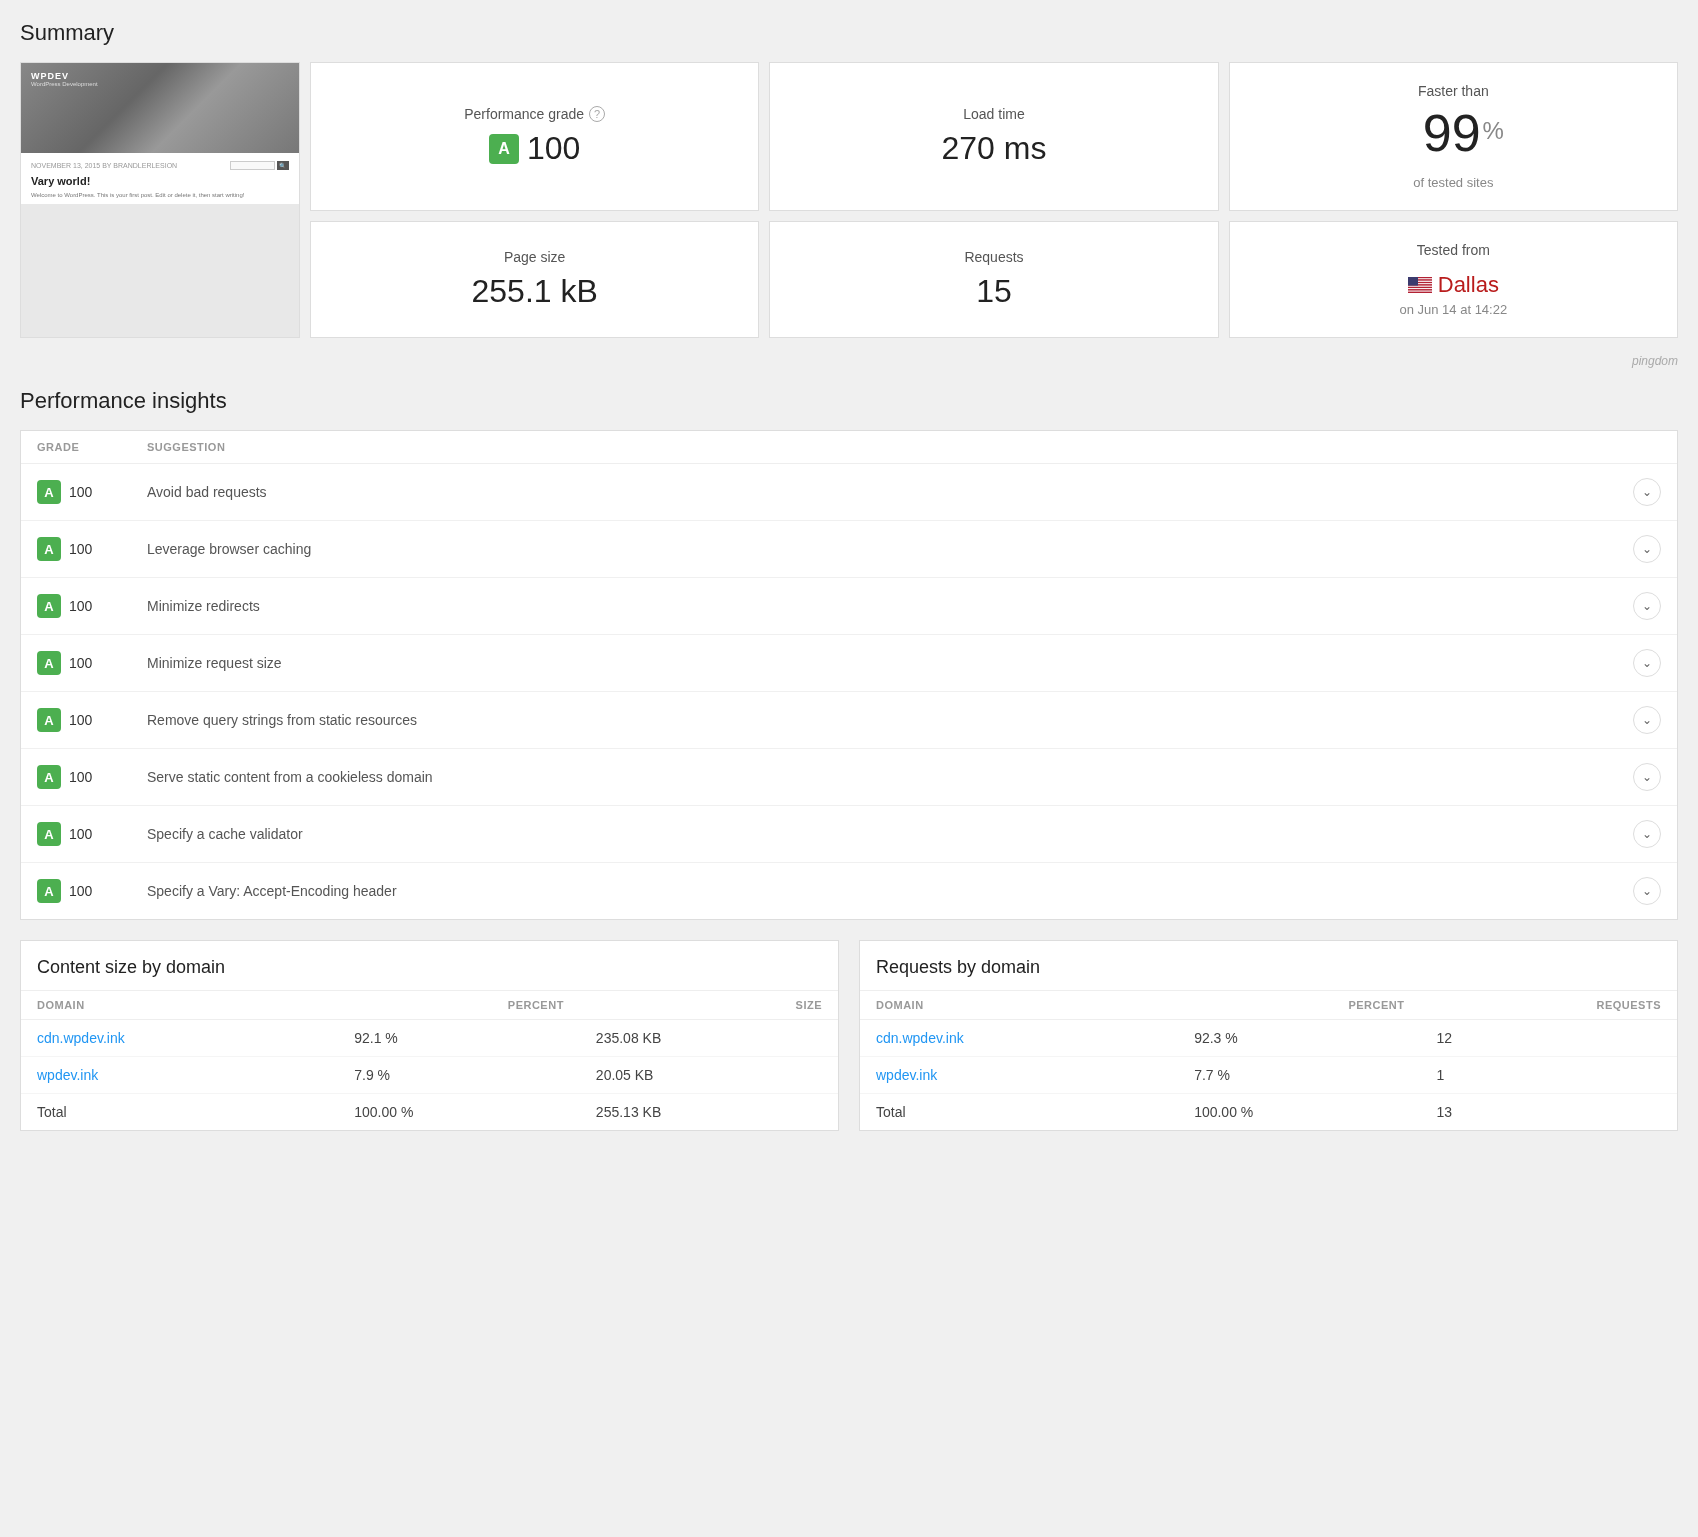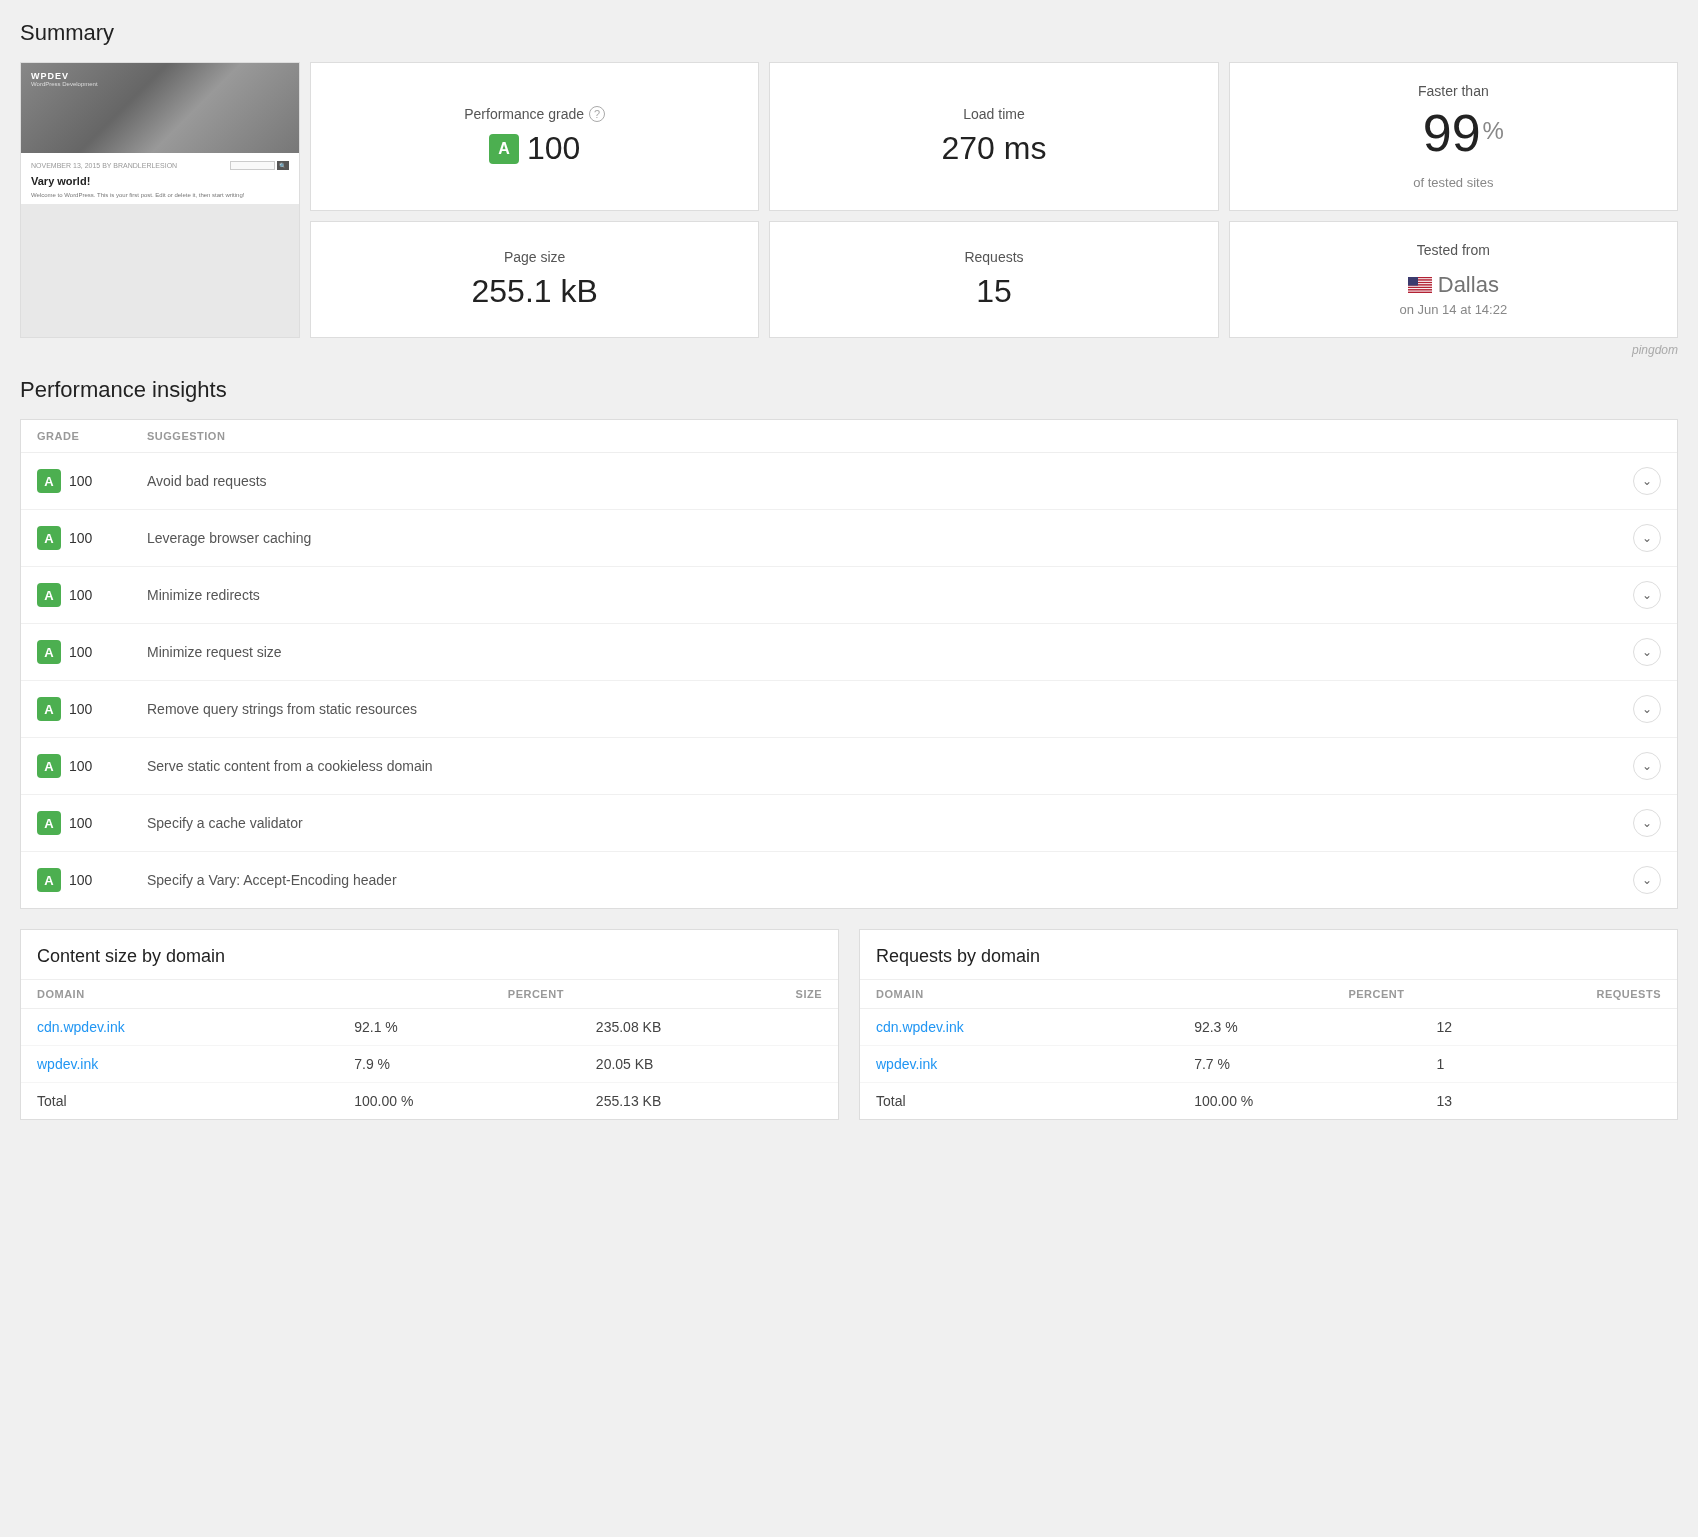--- a/index.html
+++ b/index.html
@@ -106,37 +106,37 @@
       padding: 20px;
       text-align: center;
       min-height: 110px;
     }
     .tested-location {
       display: flex;
       align-items: center;
       gap: 6px;
       font-size: 22px;
       font-weight: 300;
-      color: #737373;
+      color: #b91c1c;
       margin: 6px 0 4px;
     }
     .flag-icon {
       width: 24px;
       height: 16px;
       display: inline-block;
     }
     .tested-date {
       font-size: 13px;
       color: #888;
     }
     .pingdom-credit {
       text-align: right;
       font-size: 12px;
       color: #aaa;
-      margin-top: 5px;
+      margin-top: 16px;
       font-style: italic;
     }
     .help-icon {
       width: 16px;
       height: 16px;
       border: 1px solid #aaa;
       border-radius: 50%;
       display: inline-flex;
       align-items: center;
       justify-content: center;

